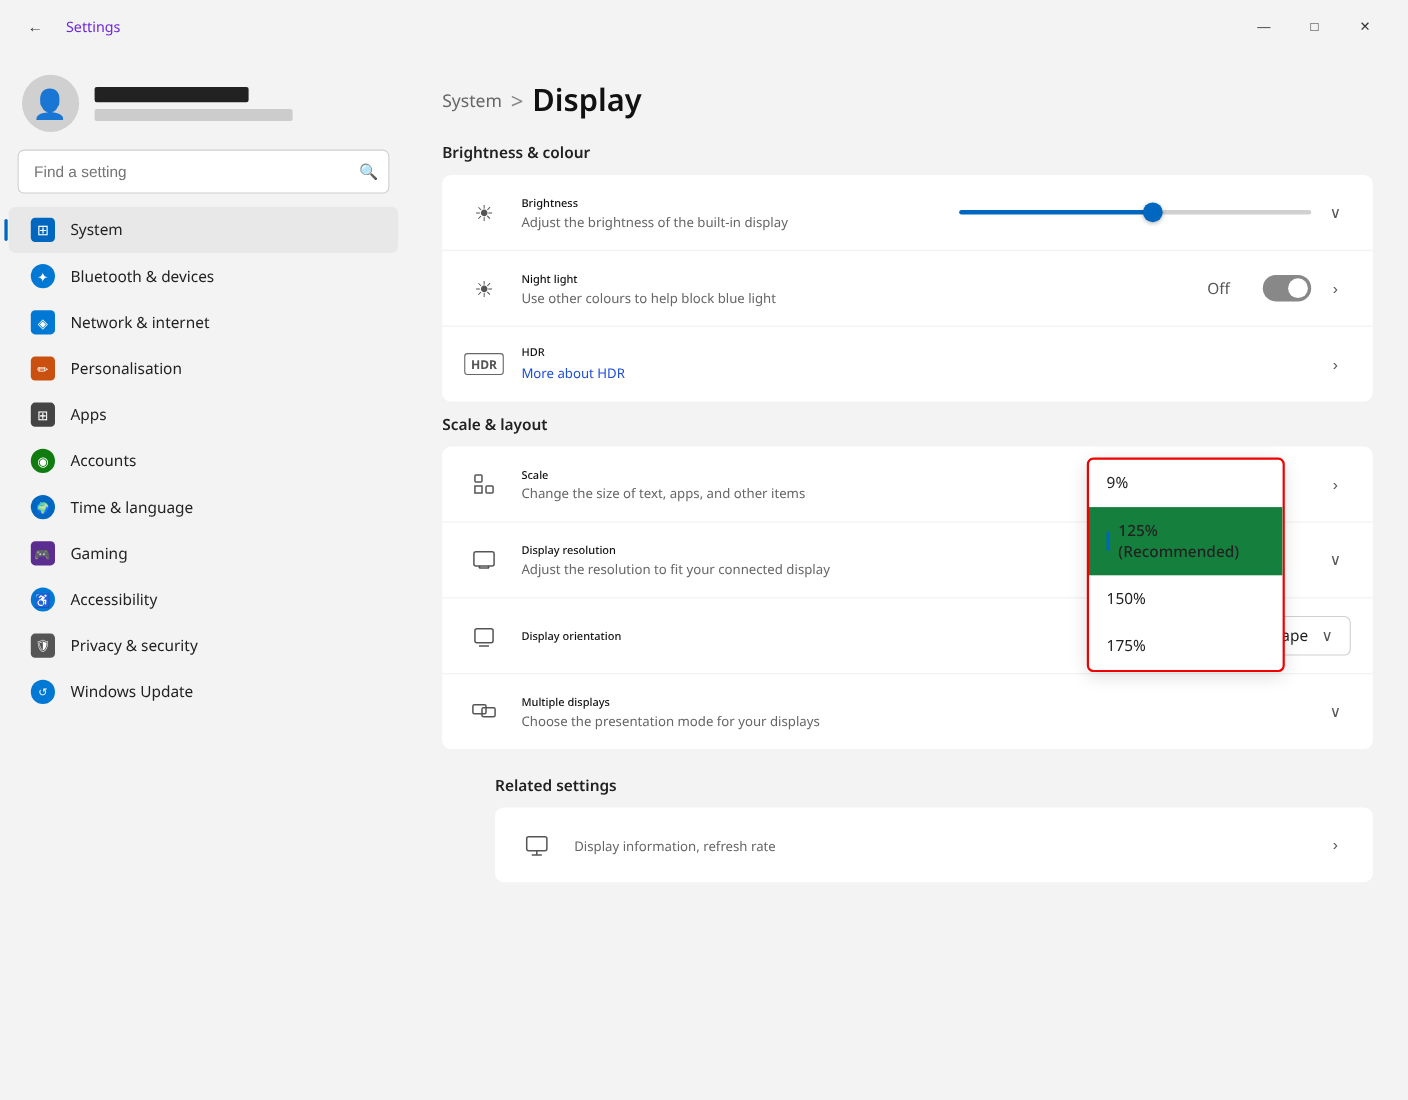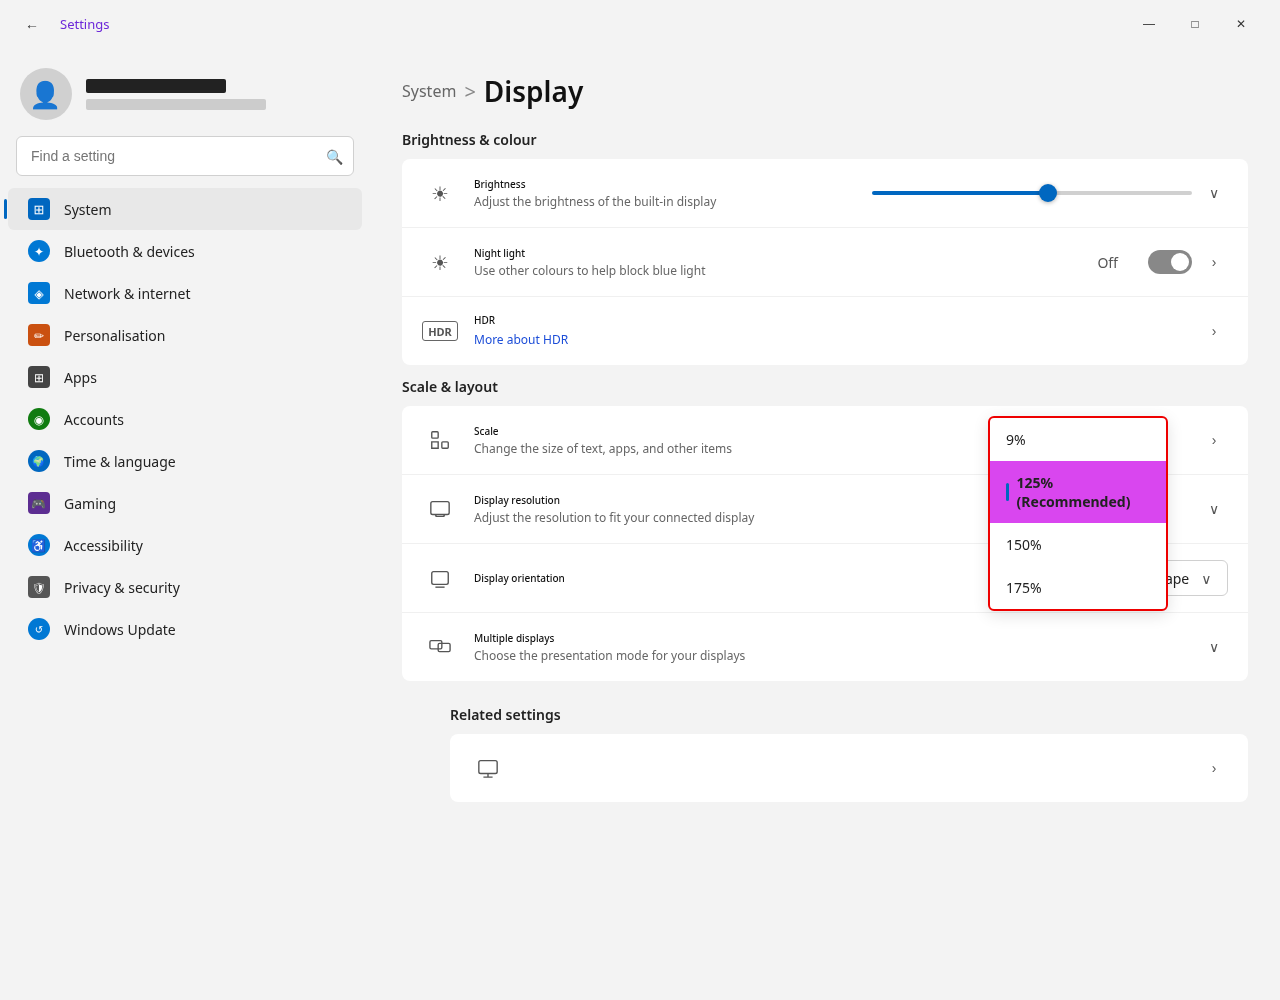--- a/index.html
+++ b/index.html
@@ -500,21 +500,21 @@
           <div class="setting-text">
             <div class="setting-name">Scale</div>
             <div class="setting-desc">Change the size of text, apps, and other items</div>
           </div>
           <div class="setting-control dropdown-wrapper" style="overflow:visible;position:relative;">
 
             <div class="scale-dropdown-open">
               <div class="dropdown-option">
                 <span>9%</span>
               </div>
-              <div class="dropdown-option selected" style="background:#d946ef;font-weight:bold;">
+              <div class="dropdown-option selected" style="background:#15803d;">
                 <div class="dropdown-option-indicator"></div>
                 <span>125% (Recommended)</span>
               </div>
               <div class="dropdown-option">
                 <span>150%</span>
               </div>
               <div class="dropdown-option">
                 <span>175%</span>
               </div>
             </div>
@@ -579,20 +579,21 @@
       <div class="section-title">Related settings</div>
       <div class="settings-card">
         <div class="setting-row">
           <div class="setting-icon-wrap">
             <svg width="22" height="22" viewBox="0 0 24 24" fill="none" stroke="#555" stroke-width="1.5">
               <rect x="2" y="4" width="20" height="14" rx="2"></rect>
               <path d="M7 22h10M12 18v4"></path>
             </svg>
           </div>
           <div class="setting-text">
+            <div class="setting-desc">Display information, refresh rate</div>
           </div>
           <div class="setting-control">
             <button class="chevron-btn">›</button>
           </div>
         </div>
       </div>
     </div>
 
   </div>
 </div>

